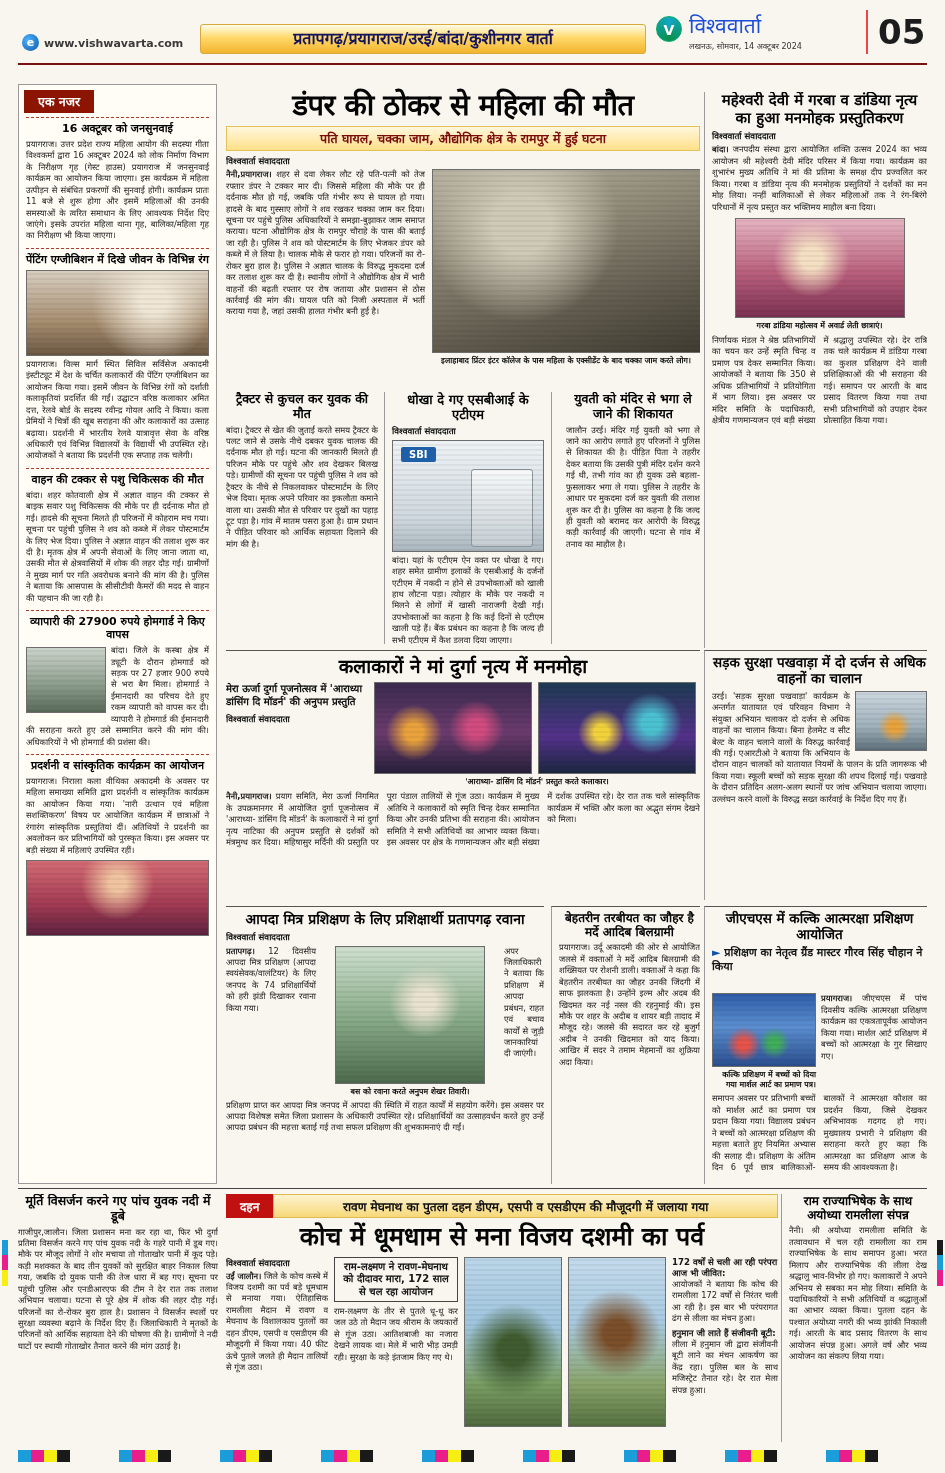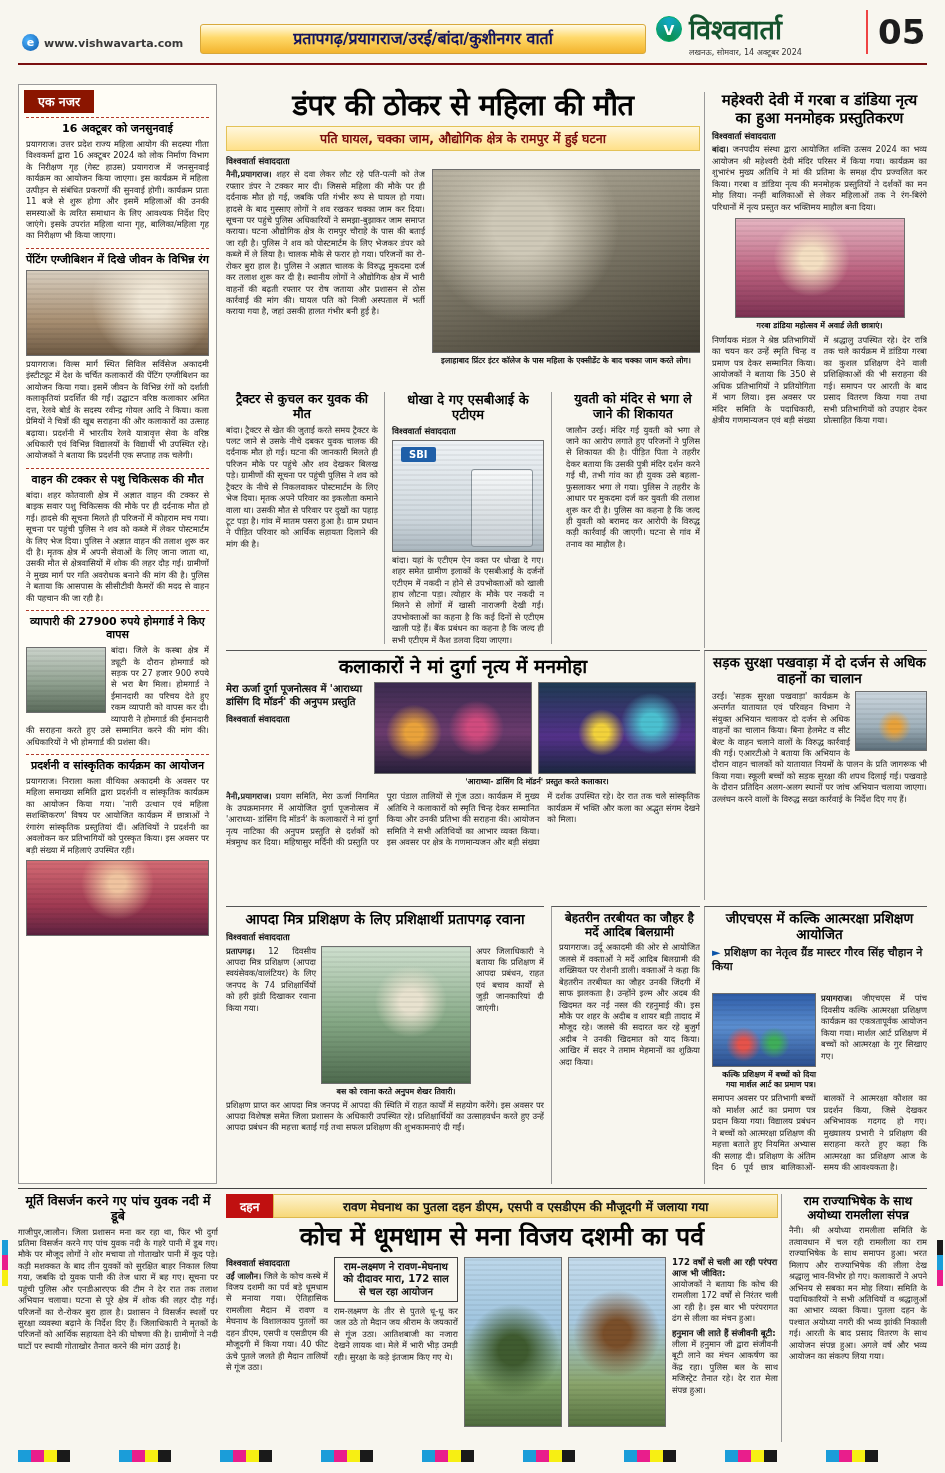--- a/index.html
+++ b/index.html
@@ -27,21 +27,21 @@
   .ph-effigy1{background:radial-gradient(circle at 50% 55%,#3f5b2f 0 14%,transparent 45%),linear-gradient(180deg,#bcd7ea 0%,#9fc4de 40%,#7a9e63 75%,#4f6b3e 100%)}
   .ph-effigy2{background:radial-gradient(circle at 50% 45%,#7a4f2a 0 13%,transparent 42%),linear-gradient(180deg,#c4dbec 0%,#a8c9e0 38%,#8aa46b 75%,#55713f 100%)}
   .vsep{border-left:1px solid #9a9a9a}
   .hline{position:absolute;background:#8a8a8a;height:1px}
   .clip{overflow:hidden}
 
   
   .elogo{width:17px;height:17px;border-radius:50%;background:radial-gradient(circle at 35% 35%,#4db3ff,#0a57a8);color:#fff;font-size:11px;font-weight:bold;text-align:center;line-height:17px}
   .region-strip{background:linear-gradient(180deg,#fffbe8 0%,#ffd96a 45%,#f3b42d 100%);border:1px solid #d8a93c;color:#14145e;font-weight:bold;font-size:16px;text-align:center;line-height:28px;border-radius:3px}
   .vlogo{width:26px;height:26px;border-radius:50%;background:conic-gradient(from 180deg,#0b8f4d,#11a7c4,#0b8f4d);color:#fff;font-weight:bold;font-size:14px;text-align:center;line-height:26px;border:1px solid #0a6}
-  .masthead-title{font-size:27px;font-weight:bold;color:#14532d;line-height:1}
+  .masthead-title{font-size:21px;font-weight:normal;color:#1d4ed8;line-height:1}
   .masthead-date{font-size:8px;color:#333;margin-top:3px}
   .pagenum{font-size:34px;font-weight:bold;color:#1c1c1c;border-left:2px solid #ef4444;padding-left:10px;line-height:44px}
   .rule-red{background:#7a1010}
 
   
   .en-box{border:1px solid #9a9a9a;background:#fffdf6;padding:6px 7px}
   .en-chip{display:inline-block;background:#8b1500;color:#fff;font-size:12.5px;font-weight:bold;padding:3px 14px;margin:-2px 0 4px -2px}
   .en-item{padding:5px 0 6px;border-top:1px dashed #b23a2a}
   .en-item:first-of-type{border-top:none;padding-top:0}
   .en-hl{font-size:11px;margin-bottom:3px}
@@ -168,21 +168,21 @@
 
 <div class="abs clip vsep" style="left:704px;top:650px;width:223px;height:250px;border-top:1px solid #555;padding:4px 0 0 7px">
   <h2 class="hl" style="font-size:13.5px;margin-bottom:4px">सड़क सुरक्षा पखवाड़ा में दो दर्जन से अधिक वाहनों का चालान</h2>
   <div class="ph ph-traffic" style="float:right;width:72px;height:60px;margin:0 0 3px 5px"></div>
   <p class="bt">उरई। 'सड़क सुरक्षा पखवाड़ा' कार्यक्रम के अन्तर्गत यातायात एवं परिवहन विभाग ने संयुक्त अभियान चलाकर दो दर्जन से अधिक वाहनों का चालान किया। बिना हेलमेट व सीट बेल्ट के वाहन चलाने वालों के विरुद्ध कार्रवाई की गई। एआरटीओ ने बताया कि अभियान के दौरान वाहन चालकों को यातायात नियमों के पालन के प्रति जागरूक भी किया गया। स्कूली बच्चों को सड़क सुरक्षा की शपथ दिलाई गई। पखवाड़े के दौरान प्रतिदिन अलग-अलग स्थानों पर जांच अभियान चलाया जाएगा। उल्लंघन करने वालों के विरुद्ध सख्त कार्रवाई के निर्देश दिए गए हैं।</p>
 </div>
 
 <div class="abs clip" style="left:226px;top:906px;width:318px;height:278px;border-top:1px solid #555;padding-top:4px">
   <h2 class="hl" style="font-size:14px;margin-bottom:3px">आपदा मित्र प्रशिक्षण के लिए प्रशिक्षार्थी प्रतापगढ़ रवाना</h2>
   <div class="byline">विश्ववार्ता संवाददाता</div>
-  <div style="display:flex;gap:5px;margin-top:3px">
+  <div style="display:flex;gap:19px;margin-top:3px">
     <p class="bt" style="width:90px;flex:0 0 auto"><span class="dl">प्रतापगढ़।</span> <span>12 दिवसीय आपदा मित्र प्रशिक्षण (आपदा स्वयंसेवक/वालंटियर) के लिए जनपद के 74 प्रशिक्षार्थियों को हरी झंडी दिखाकर रवाना किया गया।</span></p>
     <div style="width:150px;flex:0 0 auto">
       <div class="ph ph-flag" style="width:150px;height:138px"></div>
       <div class="cap">बस को रवाना करते अनुपम शेखर तिवारी।</div>
     </div>
     <p class="bt" style="flex:1">अपर जिलाधिकारी ने बताया कि प्रशिक्षण में आपदा प्रबंधन, राहत एवं बचाव कार्यों से जुड़ी जानकारियां दी जाएंगी।</p>
   </div>
   <p class="bt" style="margin-top:4px">प्रशिक्षण प्राप्त कर आपदा मित्र जनपद में आपदा की स्थिति में राहत कार्यों में सहयोग करेंगे। इस अवसर पर आपदा विशेषज्ञ समेत जिला प्रशासन के अधिकारी उपस्थित रहे। प्रशिक्षार्थियों का उत्साहवर्धन करते हुए उन्हें आपदा प्रबंधन की महत्ता बताई गई तथा सफल प्रशिक्षण की शुभकामनाएं दी गईं।</p>
 </div>
 

